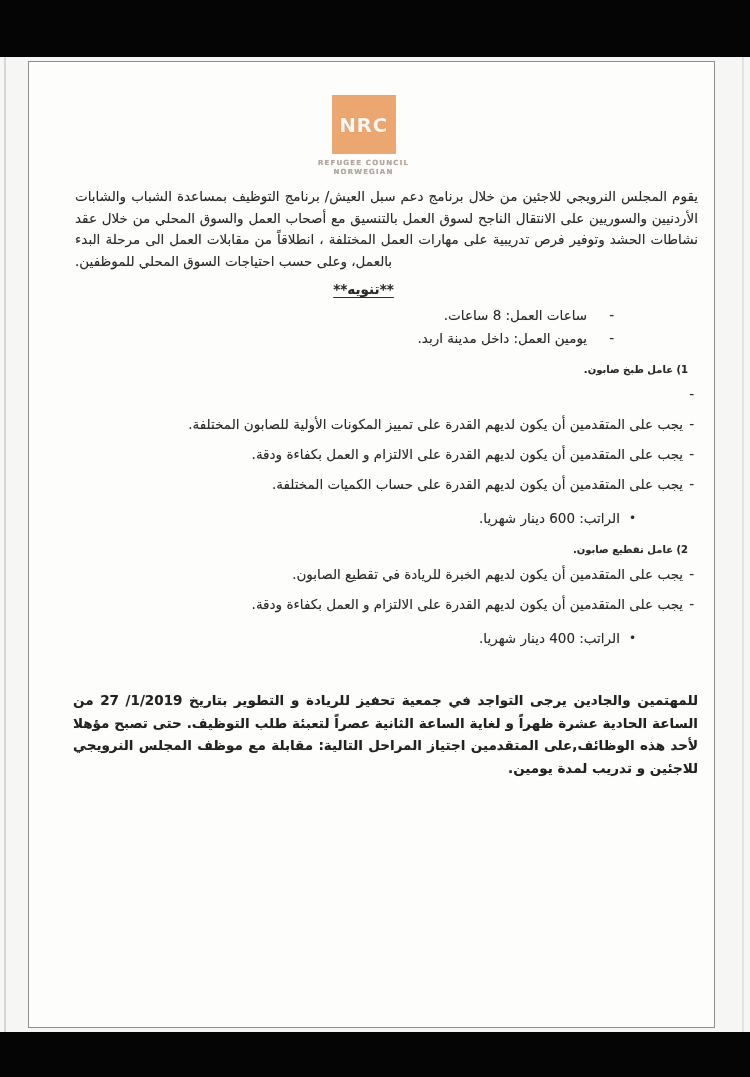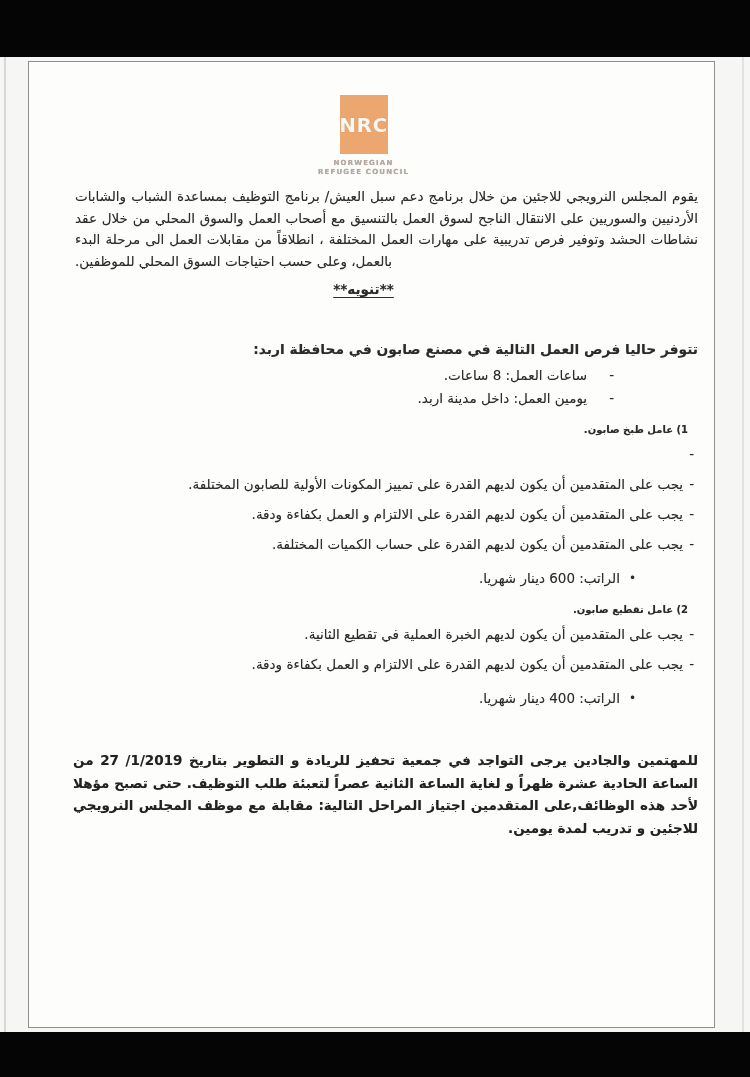--- a/index.html
+++ b/index.html
@@ -56,21 +56,21 @@
     text-shadow: 0 0 0.7px rgba(40,40,40,0.35);
   }
 
   .logo-block {
     margin-top: 33px;
     text-align: center;
     transform: translateX(-8px); 
     direction: ltr;
   }
   .logo-square {
-    width: 48px;
+    width: 64px;
     height: 59px;
     margin: 0 auto;
     background: #eca770;
     display: flex;
     align-items: center;
     justify-content: center;
   }
   .logo-square span {
     color: #fdf6ef;
     font-weight: bold;
@@ -163,30 +163,29 @@
     <div class="edge-line left"></div>
     <div class="edge-line right"></div>
 
     <div class="page">
 
       <div class="logo-block">
         <div class="logo-square">
           <span>NRC</span>
         </div>
         <div class="org-name">
+          <div>REFUGEE COUNCIL</div>
           <div>NORWEGIAN</div>
-          <div>REFUGEE COUNCIL</div>
         </div>
       </div>
 
       <p class="intro">يقوم المجلس النرويجي للاجئين من خلال برنامج دعم سبل العيش/ برنامج التوظيف بمساعدة الشباب والشابات الأردنيين والسوريين على الانتقال الناجح لسوق العمل بالتنسيق مع أصحاب العمل والسوق المحلي من خلال عقد نشاطات الحشد وتوفير فرص تدريبية على مهارات العمل المختلفة ، انطلاقاً من مقابلات العمل الى مرحلة البدء بالعمل، وعلى حسب احتياجات السوق المحلي للموظفين.</p>
 
       <div class="notice-title">**تنويه**</div>
 
-      <div class="section-heading">تتوفر حاليا فرص العمل التالية في مصنع صابون في محافظة اربد:</div>
 
       <div class="dash-row detail">
         <span class="marker">-</span>
         <span class="txt">ساعات العمل: 8 ساعات.</span>
       </div>
       <div class="dash-row detail">
         <span class="marker">-</span>
         <span class="txt">يومين العمل: داخل مدينة اربد.</span>
       </div>
 
@@ -210,21 +209,21 @@
 
       <div class="bullet-row">
         <span class="marker">•</span>
         <span class="txt">الراتب: 600 دينار شهريا.</span>
       </div>
 
       <div class="job-title">2) عامل تقطيع صابون.</div>
 
       <div class="dash-row req">
         <span class="marker">-</span>
-        <span class="txt">يجب على المتقدمين أن يكون لديهم الخبرة العملية في تقطيع الثانية.</span>
+        <span class="txt">يجب على المتقدمين أن يكون لديهم الخبرة للريادة في تقطيع الصابون.</span>
       </div>
       <div class="dash-row req">
         <span class="marker">-</span>
         <span class="txt">يجب على المتقدمين أن يكون لديهم القدرة على الالتزام و العمل بكفاءة ودقة.</span>
       </div>
 
       <div class="bullet-row">
         <span class="marker">•</span>
         <span class="txt">الراتب: 400 دينار شهريا.</span>
       </div>

